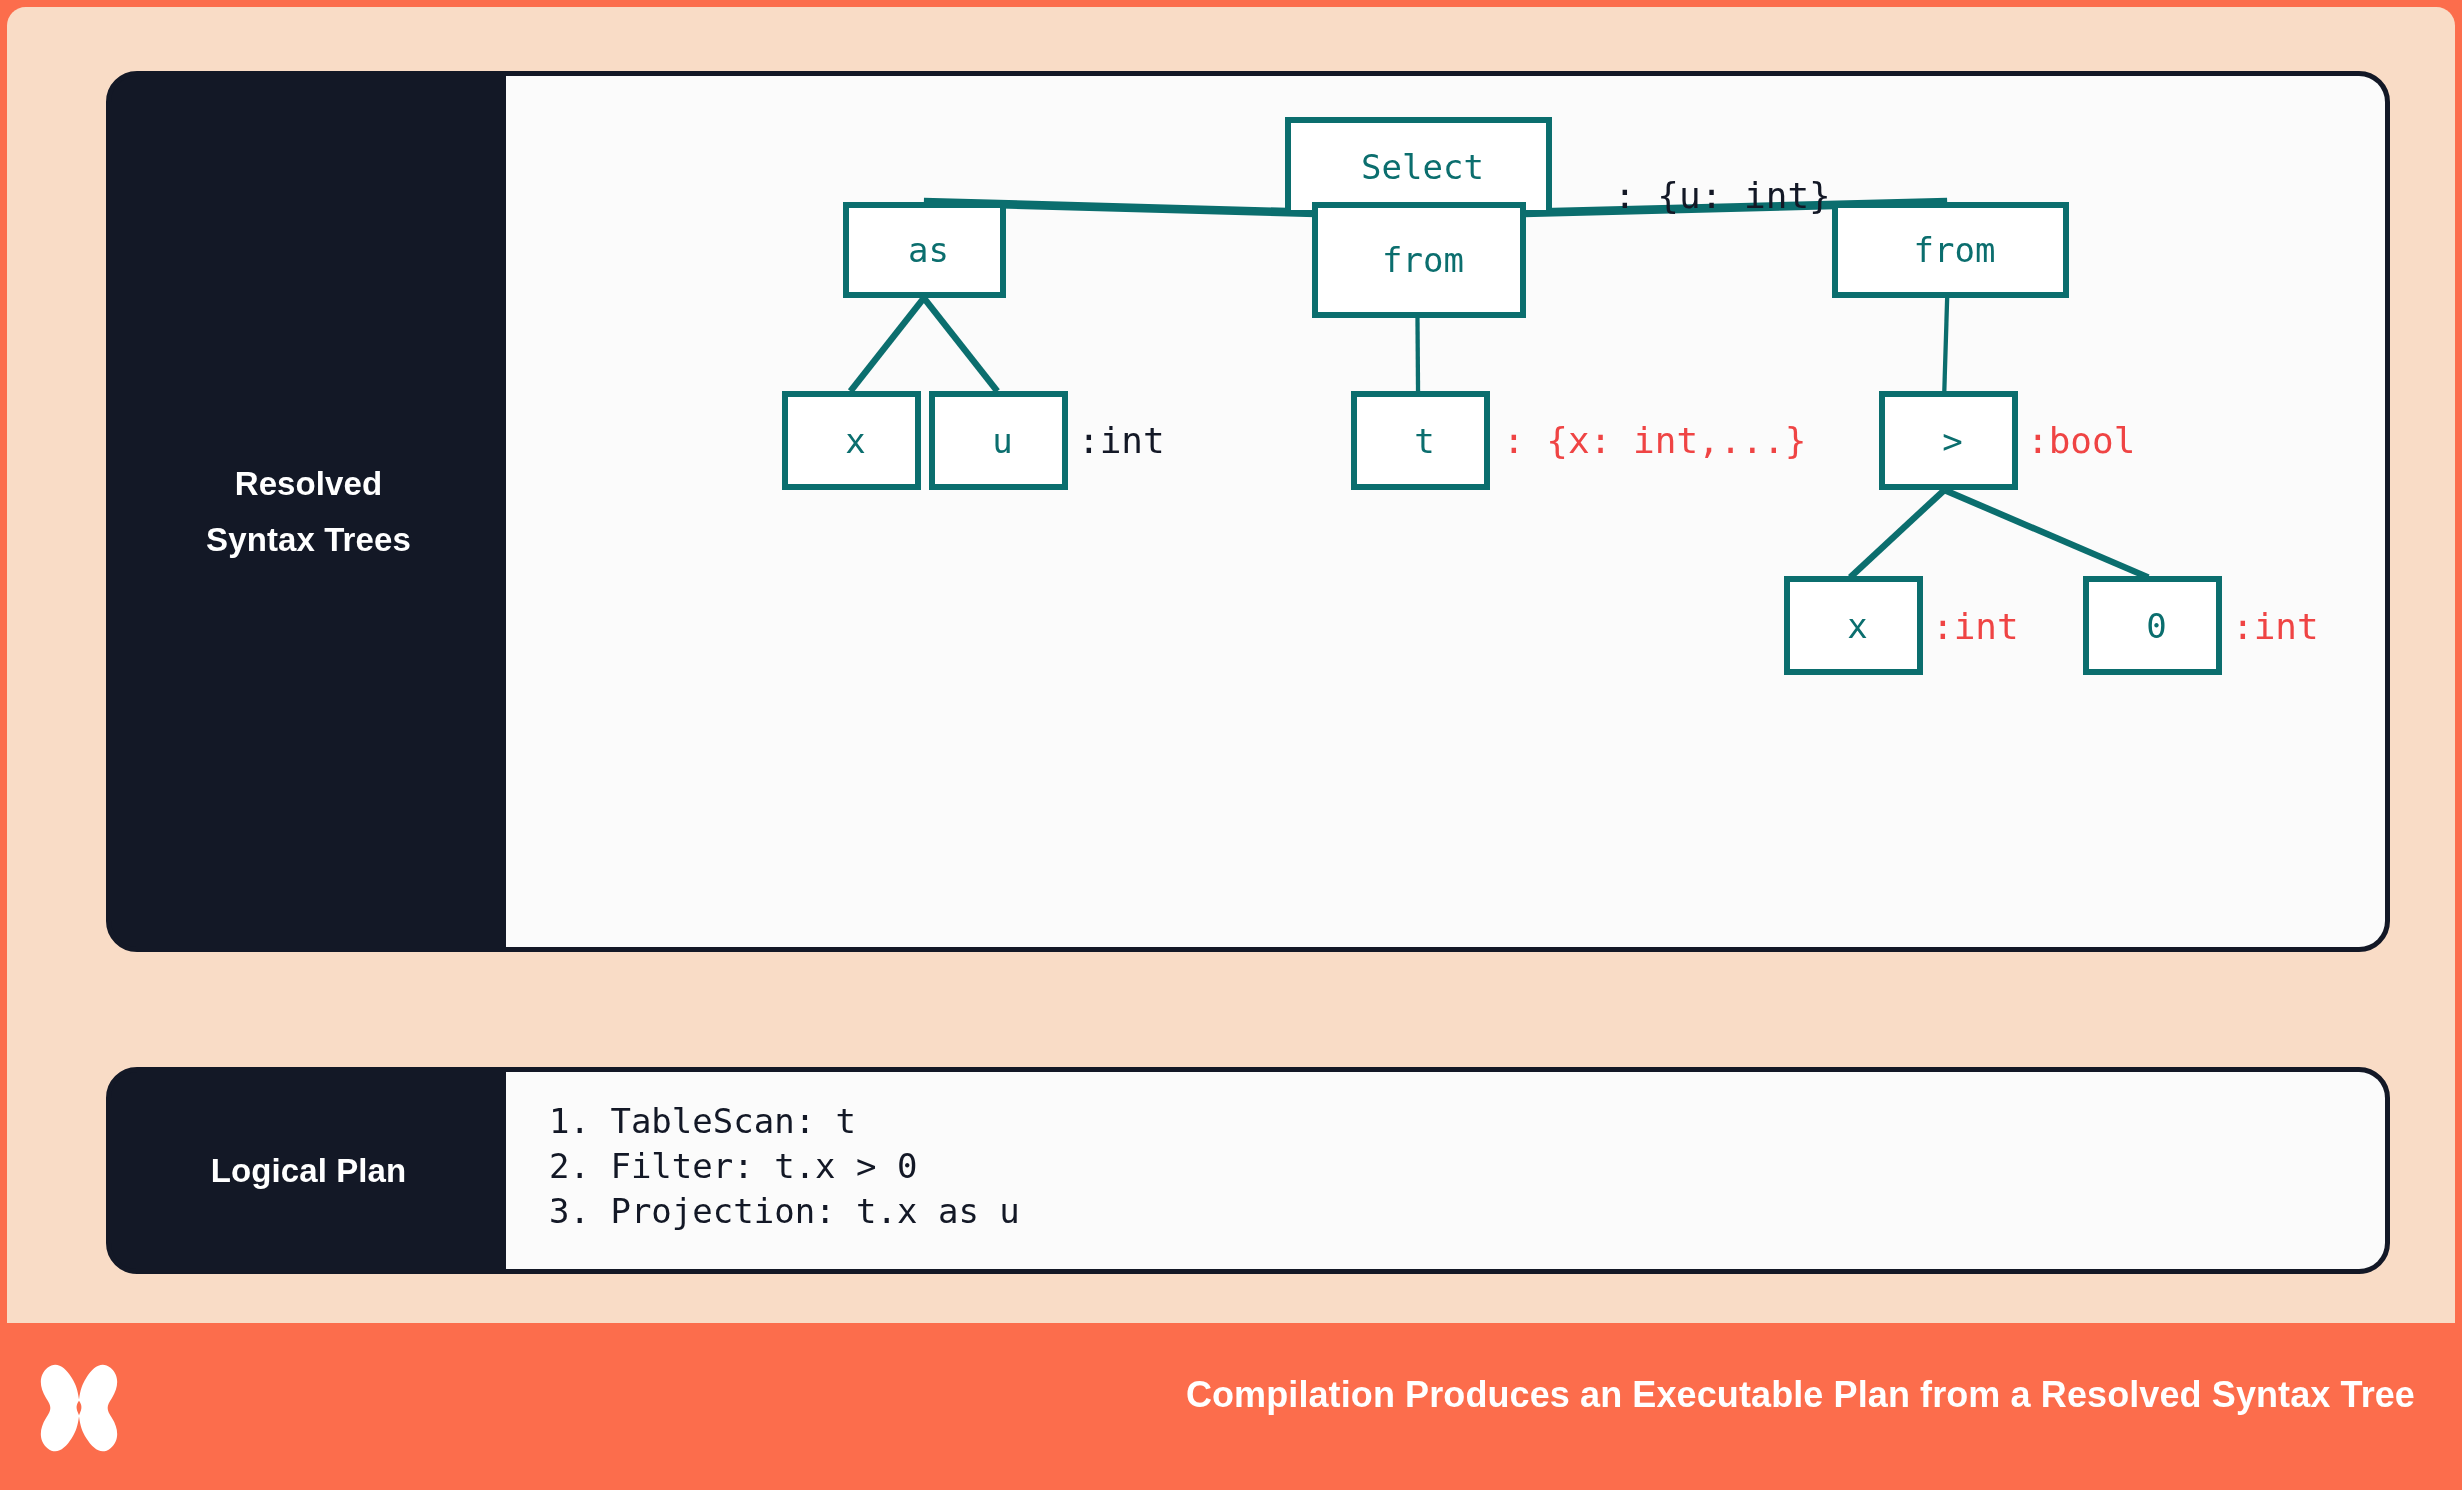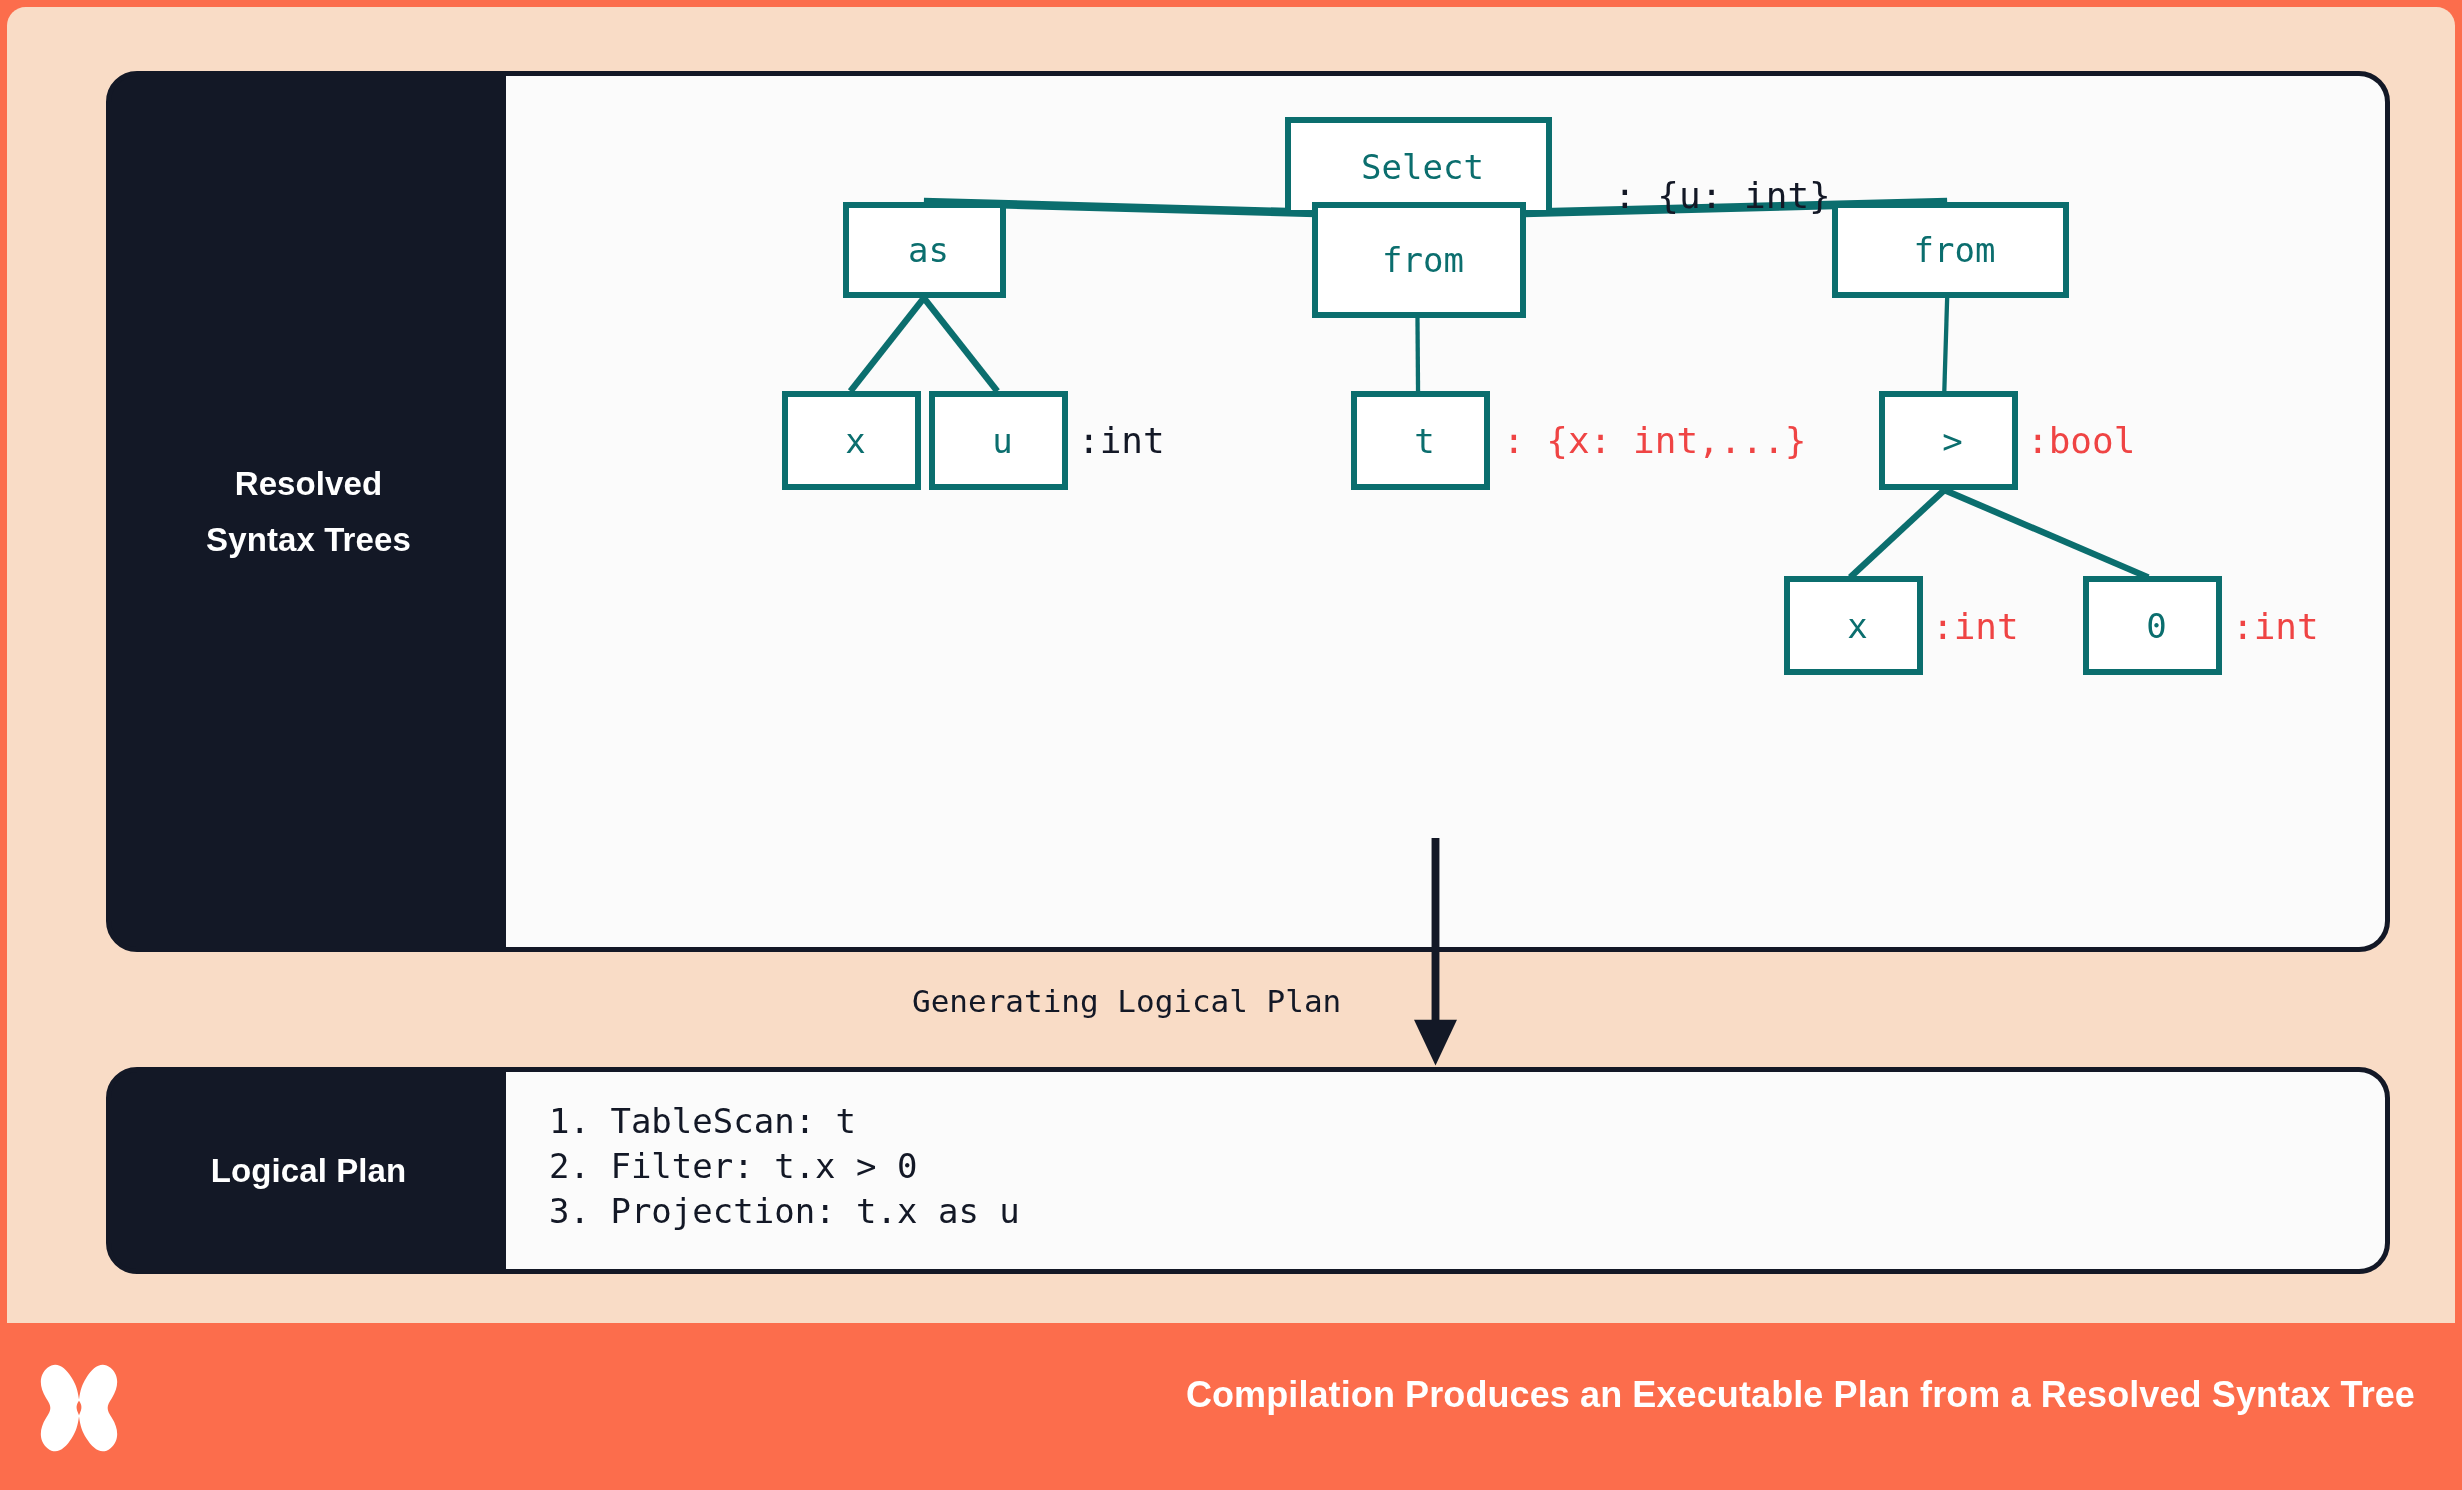--- a/index.html
+++ b/index.html
@@ -222,27 +222,20 @@
           <div class="ann red" style="left: 423px; top: 343px;">:int</div>
           <div class="ann dark" style="left: 572px; top: 343px;">:int</div>
           <div class="ann red" style="left: 997px; top: 343px;">: {x: int,...}</div>
           <div class="ann red" style="left: 1521px; top: 343px;">:bool</div>
           <div class="ann red" style="left: 1426px; top: 529px;">:int</div>
           <div class="ann red" style="left: 1726px; top: 529px;">:int</div>
         </div>
     </div>
   </div>
 
-  <div id="transition">
-    <div id="transition-label">Generating Logical Plan</div>
-    <svg id="transition-arrow" viewBox="0 0 60 320">
-      <line x1="30" y1="0" x2="30" y2="272" stroke="#131826" stroke-width="11"></line>
-      <polygon points="30,318 0,254 60,254" fill="#131826"></polygon>
-    </svg>
-  </div>
 
   <div class="panel" id="panel-plan">
     <div class="panel-label">Logical Plan</div>
     <div class="panel-body">
       <div id="plan-list"><div>1. TableScan: t</div><div>2. Filter: t.x &gt; 0</div><div>3. Projection: t.x as u</div></div>
     </div>
   </div>
 
   <div id="footer">
     <svg id="logo" viewBox="0 0 120 128">

